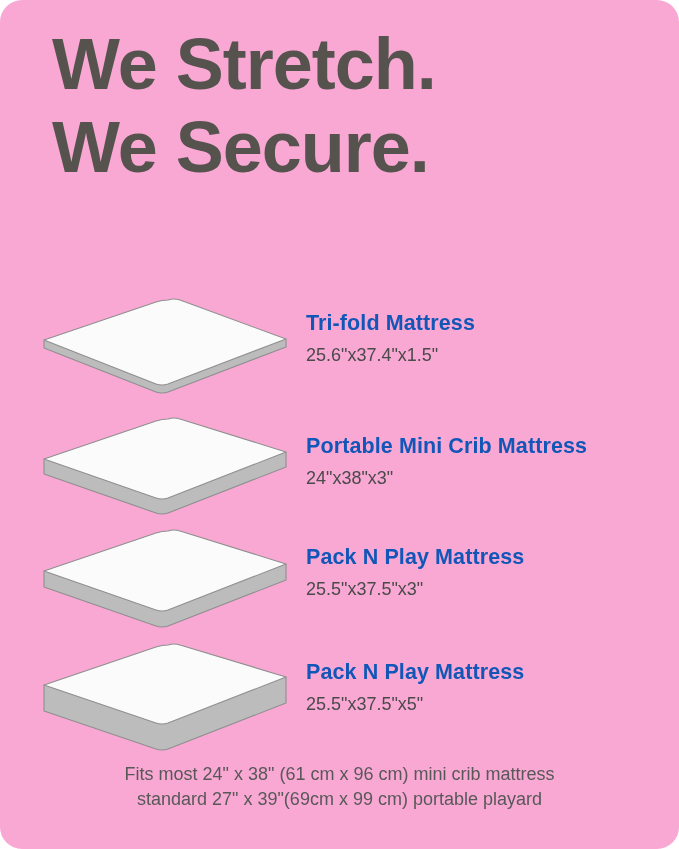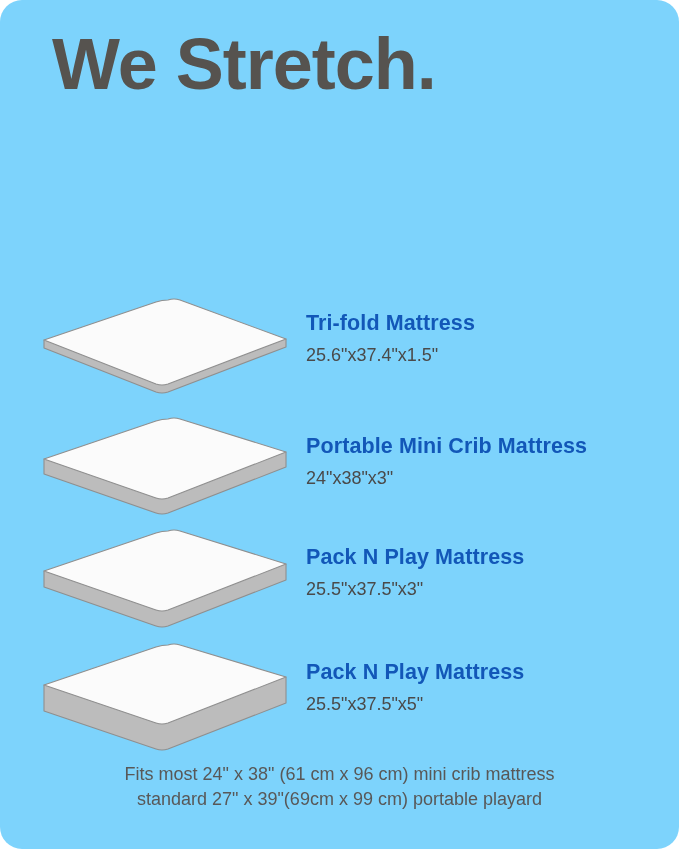--- a/index.html
+++ b/index.html
@@ -12,21 +12,21 @@
     height: 849px;
     font-family: "Liberation Sans", sans-serif;
     overflow: hidden;
   }
   .panel {
     position: absolute;
     left: 0;
     top: 0;
     width: 679px;
     height: 849px;
-    background: #7dd3fc;
+    background: #f9a8d4;
     border-radius: 22px;
     overflow: hidden;
     box-sizing: border-box;
   }
 
   
   .headline {
     position: absolute;
     left: 52px;
     top: 23px;
@@ -115,20 +115,21 @@
     white-space: nowrap;
   }
 </style>
 </head>
 <body>
 
 <div class="panel">
 
   <div class="headline">
     <div class="headline-line">We Stretch.</div>
+    <div class="headline-line">We Secure.</div>
   </div>
 
   <div class="rows">
 
     <div class="row row-1">
       <div class="row-art">
         <svg viewBox="0 0 260 115" xmlns="http://www.w3.org/2000/svg">
           <g stroke="#8f8f8f" stroke-width="1.1" stroke-linejoin="round">
             <path d="M8 48 L8 56 L120 100 Q126 102 132 100 L250 55 L250 47 Z" fill="#bcbcbc"></path>
             <path d="M132 8 Q138 6 144 8 L250 47 L132 92 Q126 94 120 92 L8 48 L120 10 Q126 8 132 8 Z" fill="#fbfbfb"></path>

